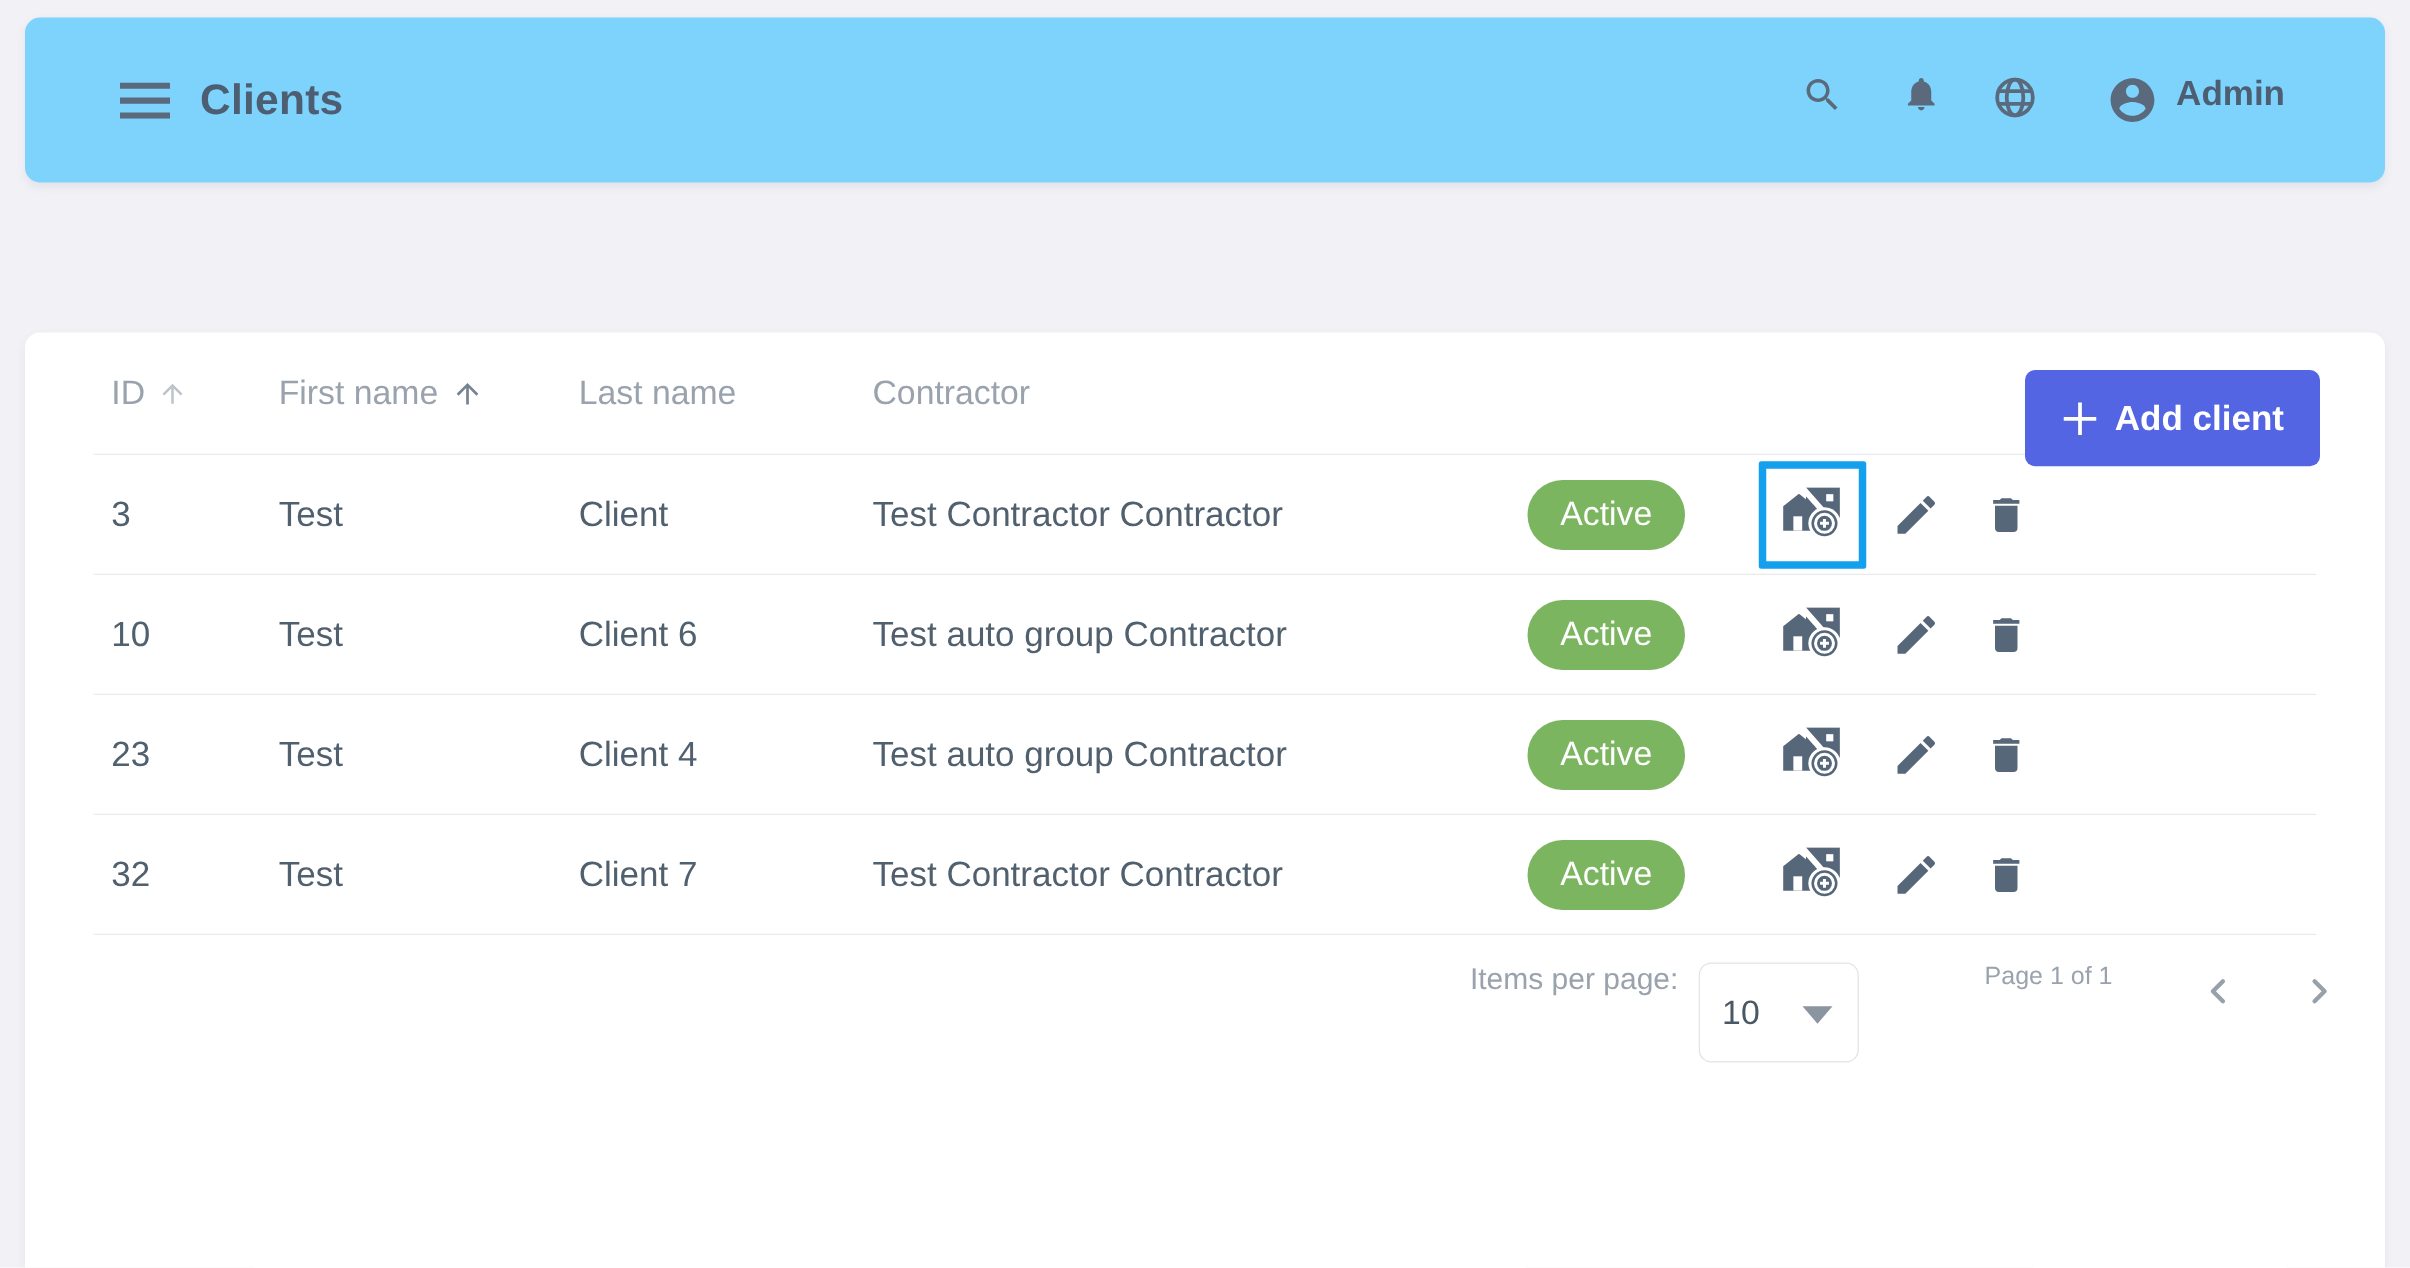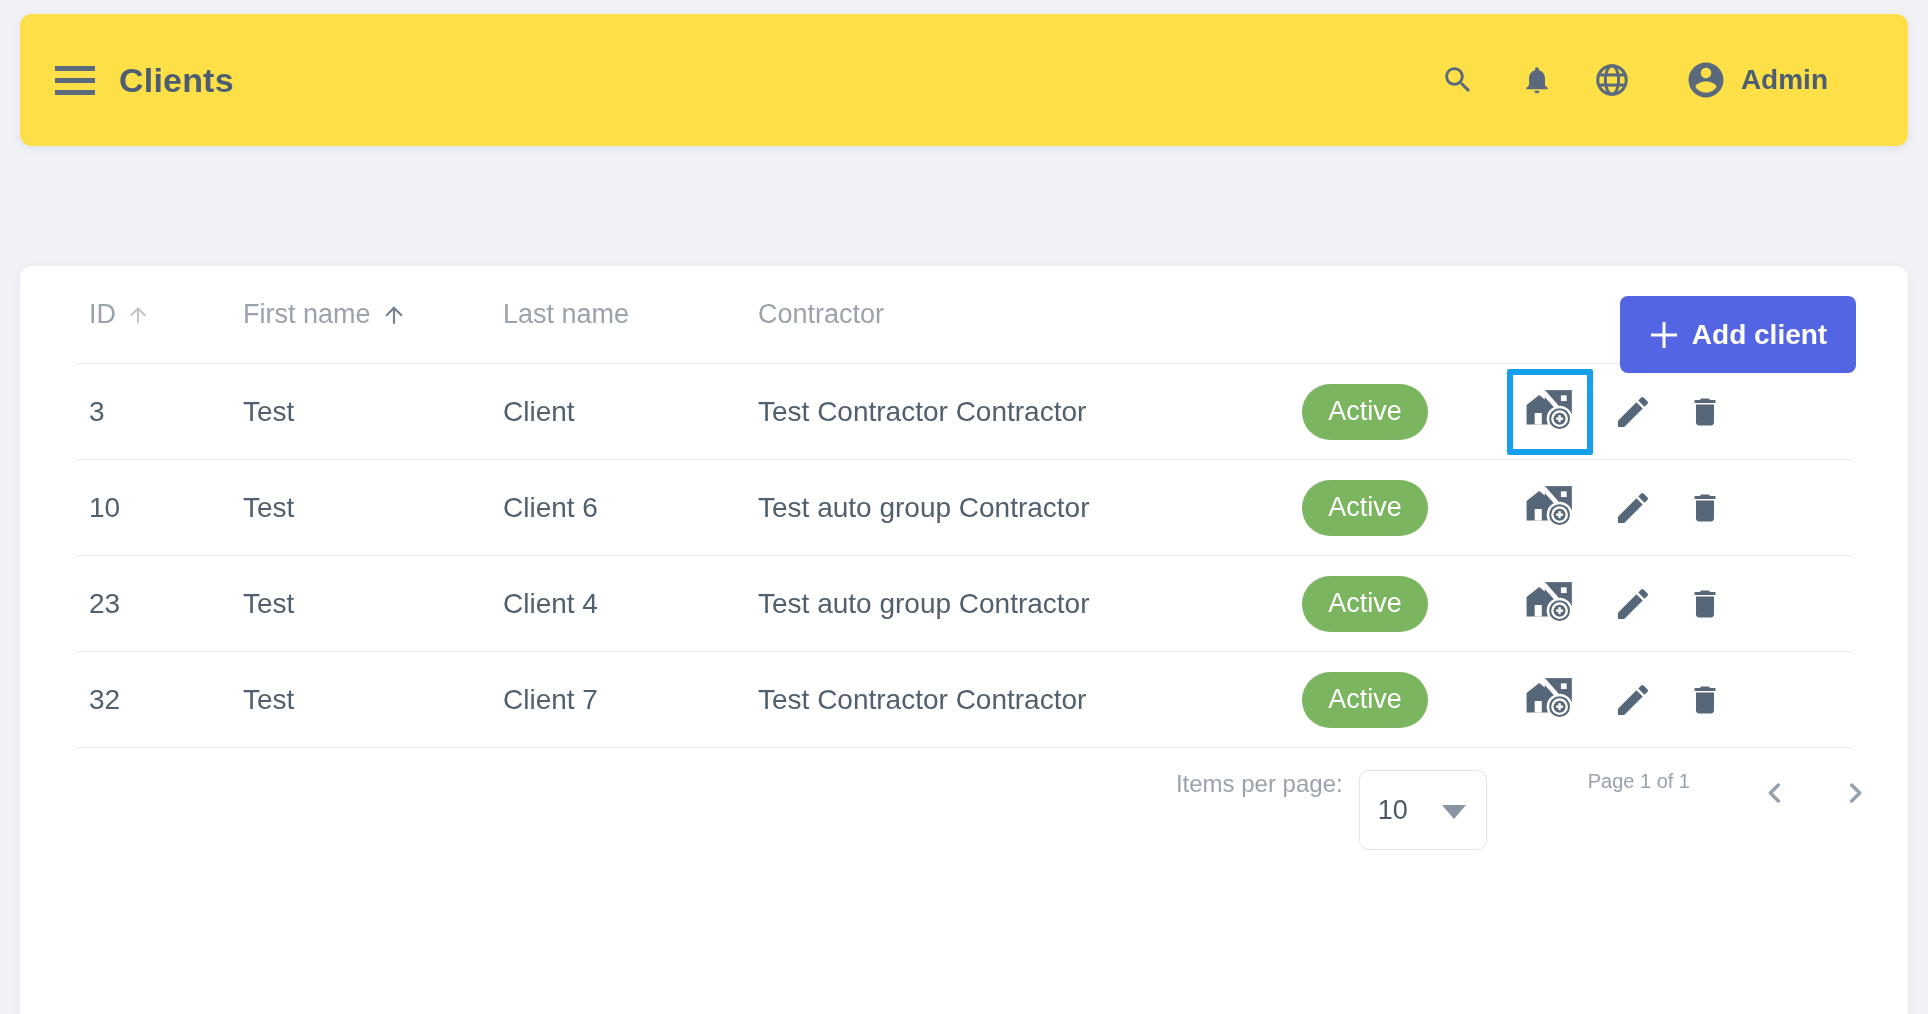--- a/index.html
+++ b/index.html
@@ -14,37 +14,37 @@
     --slate-icon: #5a6a7c;
     --slate-text: #51606e;
     --slate-dark: #4d5e72;
     --gray-label: #99a2ad;
     --row-border: #e8eaed;
   }
 
   .header-card {
     margin: 14px 20px 0 20px;
     height: 132px;
-    background: #fde047;
+    background: #7dd3fc;
     border-radius: 12px;
     box-shadow: 0 3px 8px rgba(100,100,140,0.10);
     display: flex;
     align-items: center;
-    padding: 0 80px 0 35px;
+    padding: 0 80px 0 76px;
   }
   .menu-btn { width: 40px; height: 29px; cursor: pointer; display: block; }
   .page-title {
     margin-left: 24px;
     font-size: 34px;
     font-weight: 700;
     color: var(--slate-dark);
     letter-spacing: 0.2px;
   }
   .header-spacer { flex: 1; }
-  .header-actions { display: flex; align-items: center; }
+  .header-actions { display: flex; align-items: flex-start; }
   .h-icon { display: flex; align-items: center; justify-content: center; cursor: pointer; }
   .h-icon svg { display: block; }
   .user-label {
     margin-left: 14px;
     font-size: 28px;
     font-weight: 700;
     color: var(--slate-dark);
   }
 
   .main-card {
@@ -74,21 +74,20 @@
     gap: 13px;
     cursor: pointer;
   }
 
   .table { margin: 120px 55px 0 55px; }
   .thead, .trow {
     display: grid;
     grid-template-columns: 148px 240px 235px 482px 210px 1fr;
     align-items: center;
     border-bottom: 1px solid var(--row-border);
-    gap: 20px;
   }
   .thead { height: 98px; }
   .trow { height: 96px; }
   .th {
     font-size: 27px;
     font-weight: 500;
     color: var(--gray-label);
     display: flex;
     align-items: center;
     gap: 10px;

